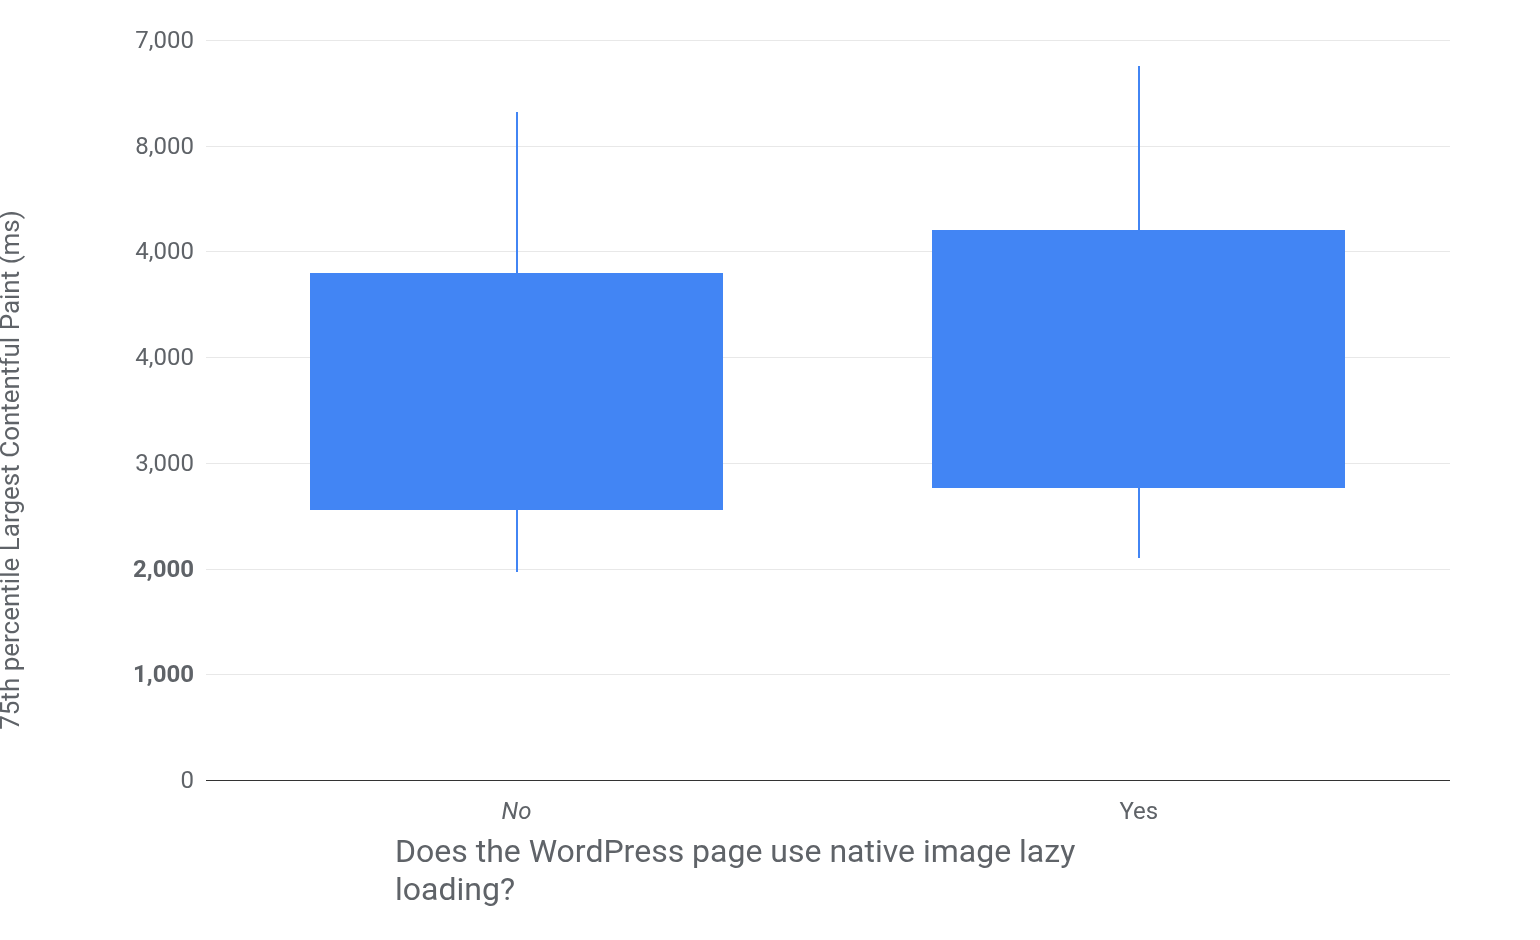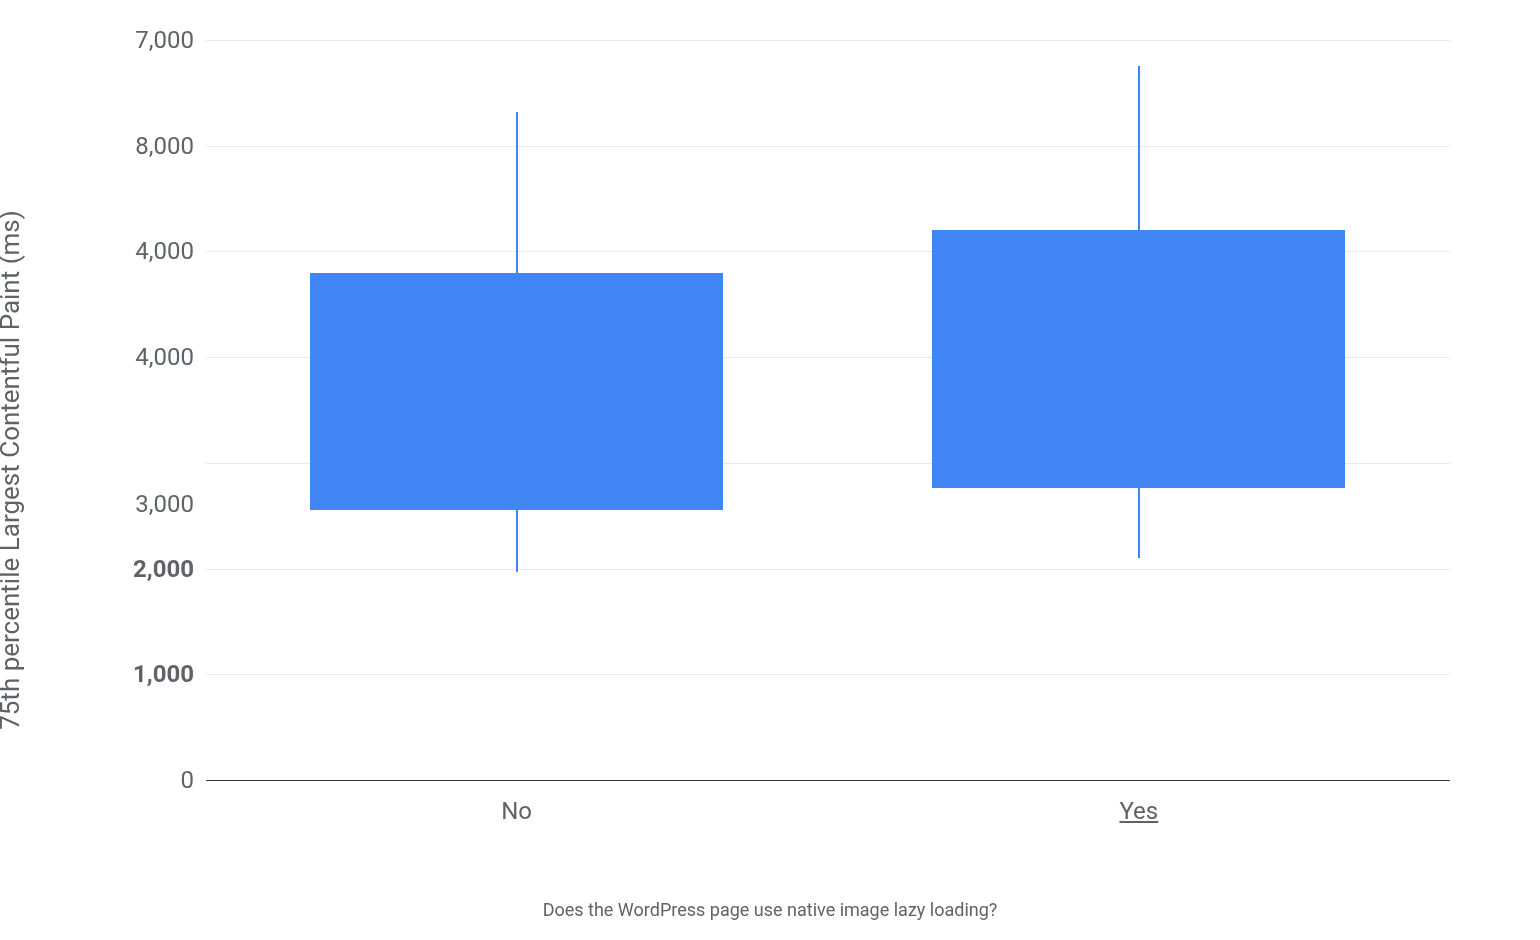--- a/index.html
+++ b/index.html
@@ -20,24 +20,24 @@
     left: -10px;
     top: 50%;
     transform: translate(-50%, -50%) rotate(-90deg);
     transform-origin: center center;
     font-size: 26px;
     white-space: nowrap;
     color: #5f6368;
   }
   .x-axis-label {
     position: absolute;
-    bottom: 0px;
+    bottom: 12px;
     left: 50%;
     transform: translateX(-50%);
-    font-size: 18px;
+    font-size: 32px;
     color: #5f6368;
   }
   .plot-area {
     position: absolute;
     left: 160px;
     top: 20px;
     right: 70px;
     bottom: 140px;
   }
   .plot-inner {
@@ -91,32 +91,32 @@
 
   <div class="plot-area">
     <div class="plot-inner" id="plot-inner">
         <div class="gridline baseline" style="top: 100%;"></div>
         <div class="y-tick" style="top: 100%;">0</div>
         <div class="gridline" style="top: 85.7143%;"></div>
         <div class="y-tick" style="top: 85.7143%; font-weight: bold;">1,000</div>
         <div class="gridline" style="top: 71.4286%;"></div>
         <div class="y-tick" style="top: 71.4286%; font-weight: bold;">2,000</div>
         <div class="gridline" style="top: 57.1429%;"></div>
-        <div class="y-tick" style="top: 57.1429%; margin-top: 41px;">3,000</div>
+        <div class="y-tick" style="top: 57.1429%;">3,000</div>
         <div class="gridline" style="top: 42.8571%;"></div>
         <div class="y-tick" style="top: 42.8571%; text-align: right;">4,000</div>
         <div class="gridline" style="top: 28.5714%;"></div>
         <div class="y-tick" style="top: 28.5714%;">4,000</div>
         <div class="gridline" style="top: 14.2857%;"></div>
         <div class="y-tick" style="top: 14.2857%;">8,000</div>
         <div class="gridline" style="top: 0%;"></div>
         <div class="y-tick" style="top: 0%;">7,000</div>
         <div class="whisker" style="left: 26.5%; top: 9.71429%; height: 62.1429%;"></div>
         <div class="box" style="left: 10.25%; width: 32.5%; top: 31.4286%; height: 32.1429%;"></div>
-        <div class="x-tick" style="left: 26.5%;">No</div>
+        <div class="x-tick" style="left: 26.5%; font-style: italic;">No</div>
         <div class="whisker" style="left: 75.5%; top: 3.57143%; height: 66.4286%;"></div>
         <div class="box" style="left: 59.25%; width: 32.5%; top: 25.7143%; height: 34.8571%;"></div>
-        <div class="x-tick" style="left: 75.5%; text-decoration: underline;">Yes</div>
+        <div class="x-tick" style="left: 75.5%;">Yes</div>
       </div>
   </div>
 
   <div class="x-axis-label">Does the WordPress page use native image lazy loading?</div>
 </div>
 
 </body></html>

